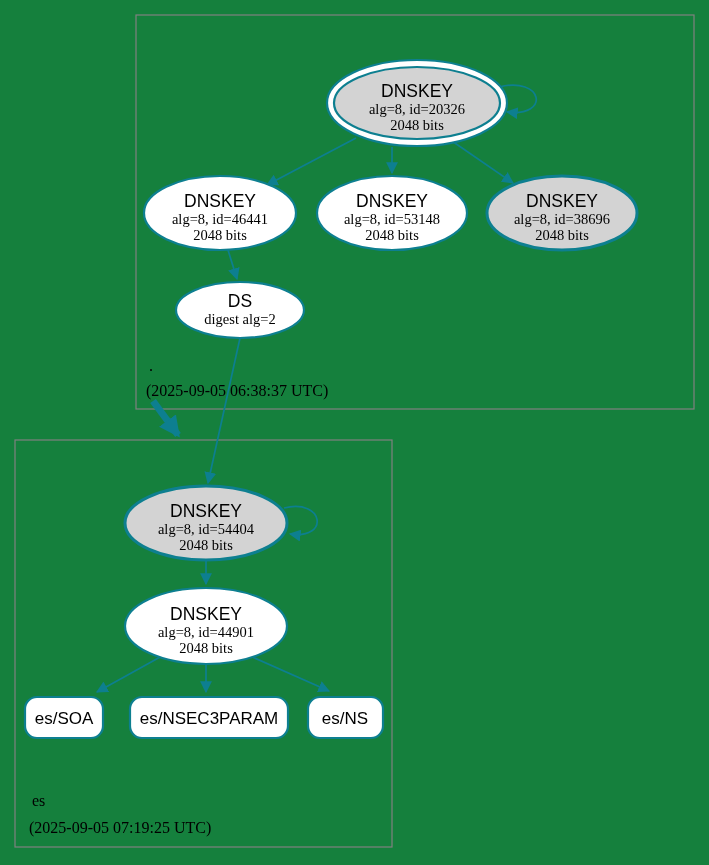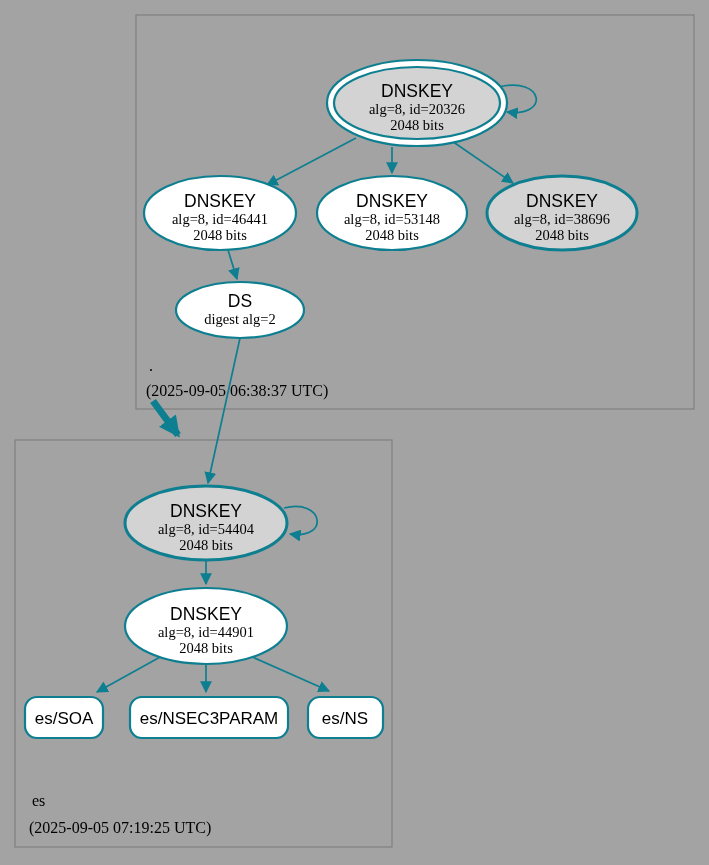--- a/index.html
+++ b/index.html
@@ -1,17 +1,17 @@
 <!DOCTYPE html>
 <html style="--teal: #0d7f90; --node-fill-gray: #d3d3d3; --box-border: #808080; --text: #000000;"><head>
 <meta charset="utf-8">
 <style>
   html,body { margin:0; padding:0; background:#ffffff; }
   #stage {
-    position:relative; width:709px; height:865px; background:#a3a3a3;
+    position:relative; width:709px; height:865px; background:#15803d;
     font-family:"Liberation Sans", sans-serif;
   }
   .zone-box { fill:none; stroke:var(--box-border); stroke-width:1.2; }
   .node-ellipse { fill:#ffffff; stroke:var(--teal); stroke-width:2.2; }
   .node-ellipse.gray { fill:var(--node-fill-gray); }
   .node-ellipse.thick { stroke-width:3; }
   .rrset-rect { fill:#ffffff; stroke:var(--teal); stroke-width:2.2; }
   .edge { stroke:var(--teal); stroke-width:1.7; fill:none; }
   .edge.thick { stroke-width:7; }
   .node-title { font:17.5px "Liberation Sans", sans-serif; text-anchor:middle; fill:var(--text); }

